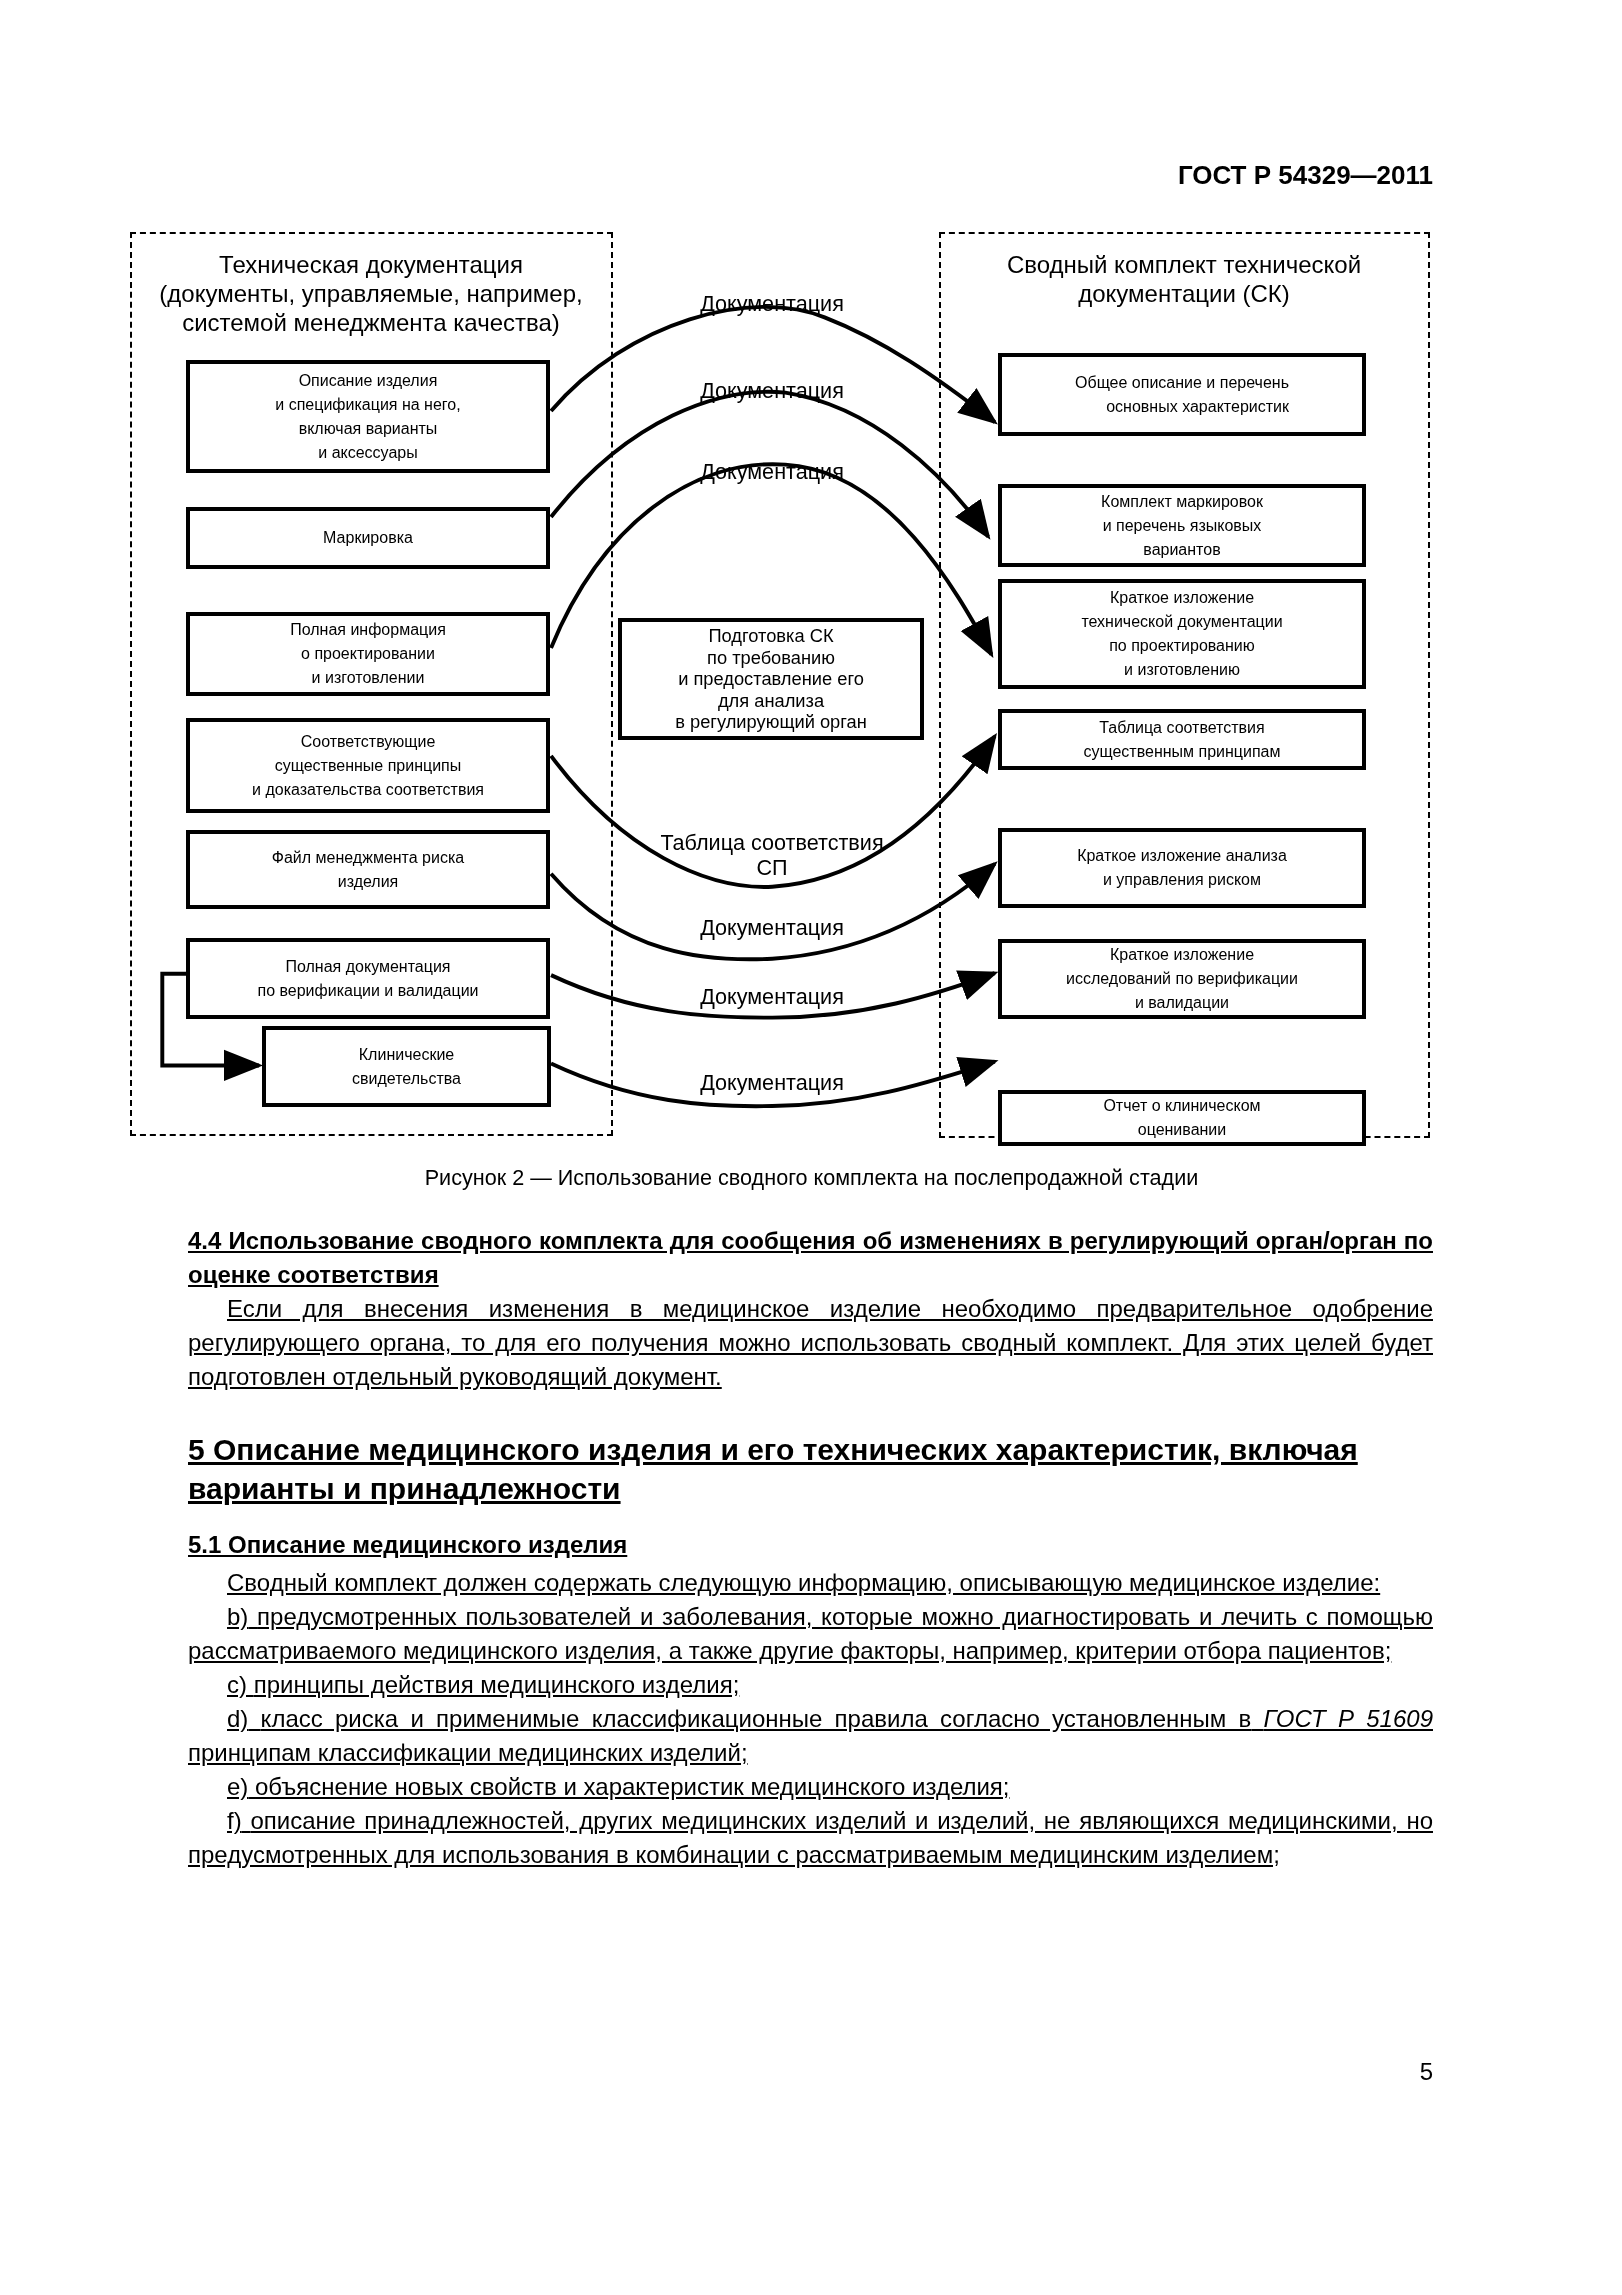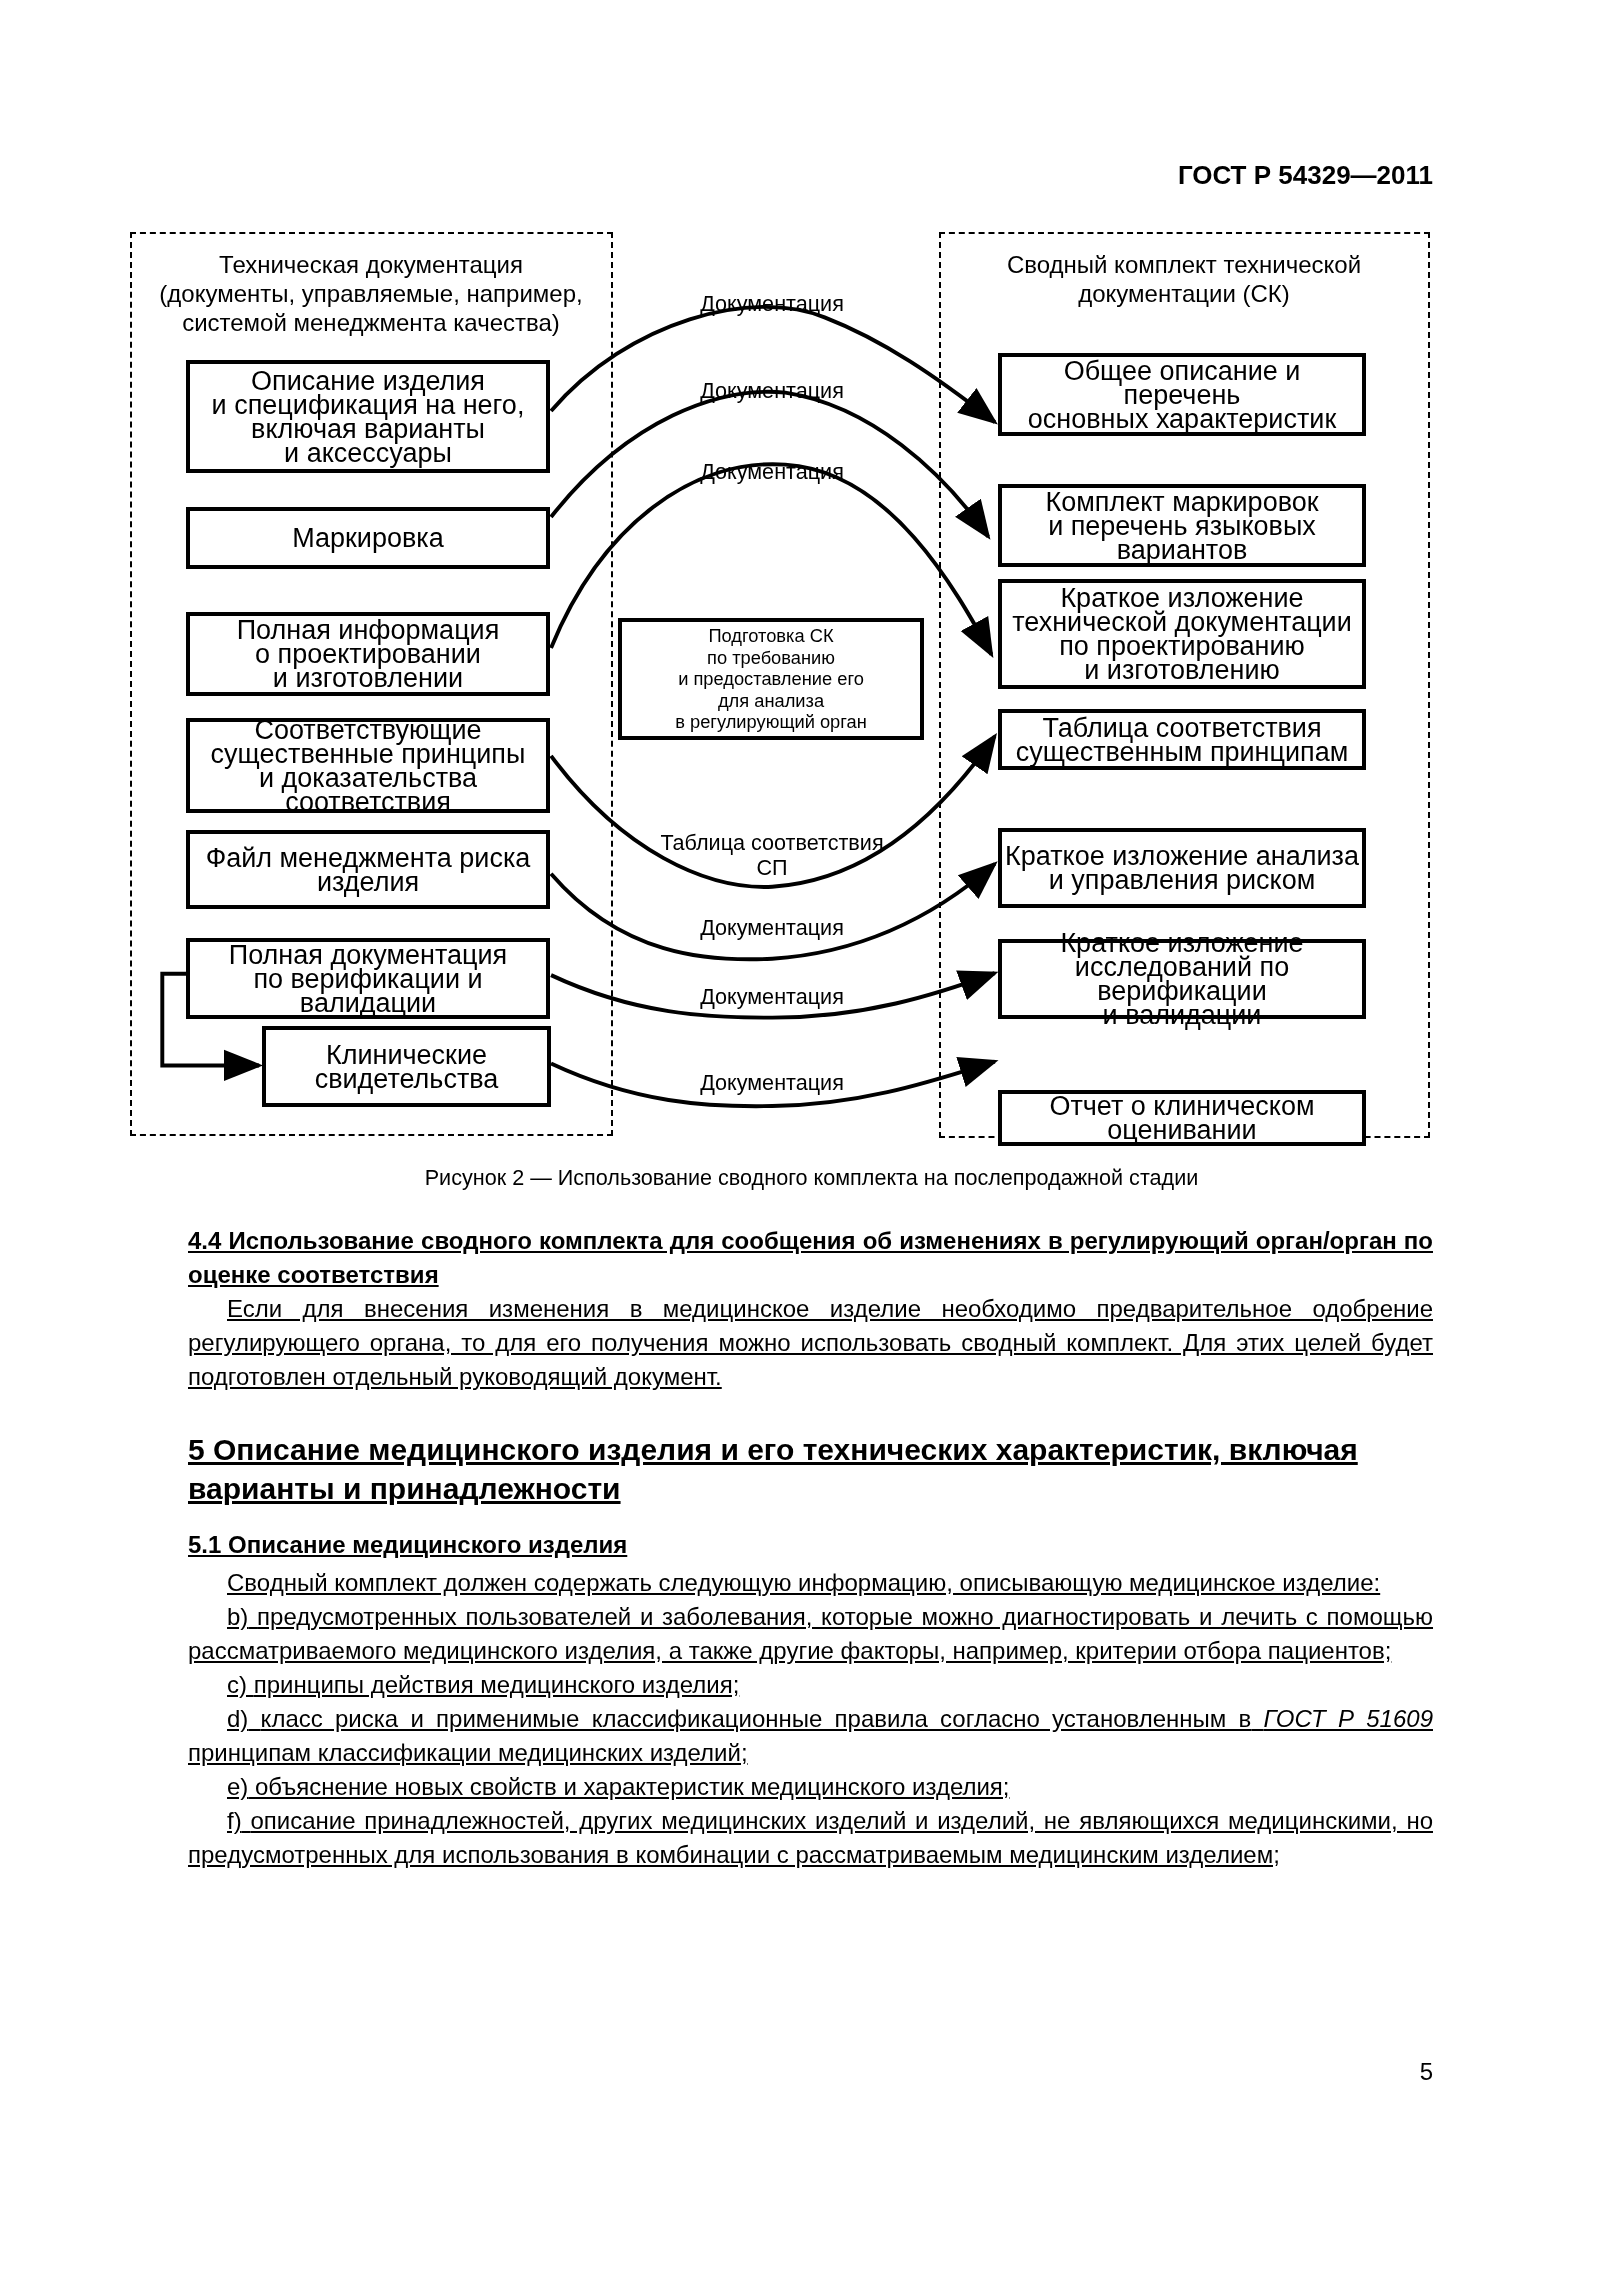--- a/index.html
+++ b/index.html
@@ -3,21 +3,21 @@
 <meta charset="utf-8">
 <style>
   html,body{margin:0;padding:0;background:#fff;}
   body{width:1623px;height:2295px;position:relative;overflow:hidden;color:#000;
        font-family:"Liberation Sans",sans-serif;}
   .header-code{position:absolute;right:190px;top:160px;font-weight:bold;font-size:26px;}
   .dash-box{position:absolute;border:2.6px dashed #000;box-sizing:border-box;}
   .group-title{position:absolute;text-align:center;font-size:24px;line-height:29px;}
   .box{position:absolute;border:4.6px solid #000;box-sizing:border-box;background:#fff;
        display:flex;align-items:center;justify-content:center;text-align:center;
-       font-size:27px;line-height:24px;white-space:pre-line;}
+       font-size:16px;line-height:24px;white-space:pre-line;}
   .center-box{font-size:18.3px;line-height:21.6px;}
   .flow-label{position:absolute;font-size:21.6px;line-height:25px;text-align:center;white-space:pre-line;}
   svg.arrows{position:absolute;left:0;top:0;}
   .caption{position:absolute;left:0;width:1623px;top:1165px;text-align:center;font-size:21.6px;}
   .text{position:absolute;left:188px;width:1245px;font-size:24px;line-height:34px;text-align:justify;text-decoration:underline;}
   .h2{font-weight:bold;}
   .h1{font-weight:bold;font-size:30px;line-height:39px;}
   .h3{font-weight:bold;font-size:24px;}
   .page-num{position:absolute;right:190px;top:2058px;font-size:24px;}
   i{font-style:italic;}
@@ -48,21 +48,21 @@
   <div class="box" data-name="left-box-essential-principles" style="left:186px;top:718px;width:364px;height:95px;">Соответствующие
 существенные принципы
 и доказательства соответствия</div>
   <div class="box" data-name="left-box-risk-file" style="left:186px;top:830px;width:364px;height:79px;">Файл менеджмента риска
 изделия</div>
   <div class="box" data-name="left-box-verification-docs" style="left:186px;top:938px;width:364px;height:81px;">Полная документация
 по верификации и валидации</div>
   <div class="box" data-name="left-box-clinical-evidence" style="left:262px;top:1026px;width:289px;height:81px;">Клинические
 свидетельства</div>
 
-  <div class="box" data-name="right-box-general-description" style="left:998px;top:353px;width:368px;height:83px;">Общее описание и перечень
+  <div class="box" data-name="right-box-general-description" style="left:998px;top:353px;width:368px;height:83px;text-align:right;">Общее описание и перечень
 основных характеристик</div>
   <div class="box" data-name="right-box-labeling-set" style="left:998px;top:484px;width:368px;height:83px;">Комплект маркировок
 и перечень языковых
 вариантов</div>
   <div class="box" data-name="right-box-design-summary" style="left:998px;top:579px;width:368px;height:110px;">Краткое изложение
 технической документации
 по проектированию
 и изготовлению</div>
   <div class="box" data-name="right-box-essential-principles-table" style="left:998px;top:709px;width:368px;height:61px;">Таблица соответствия
 существенным принципам</div>

